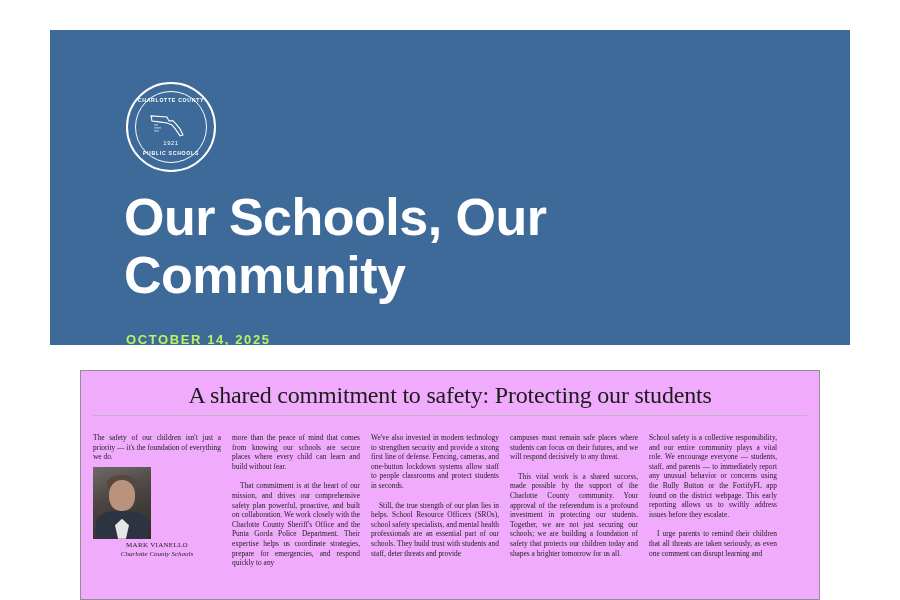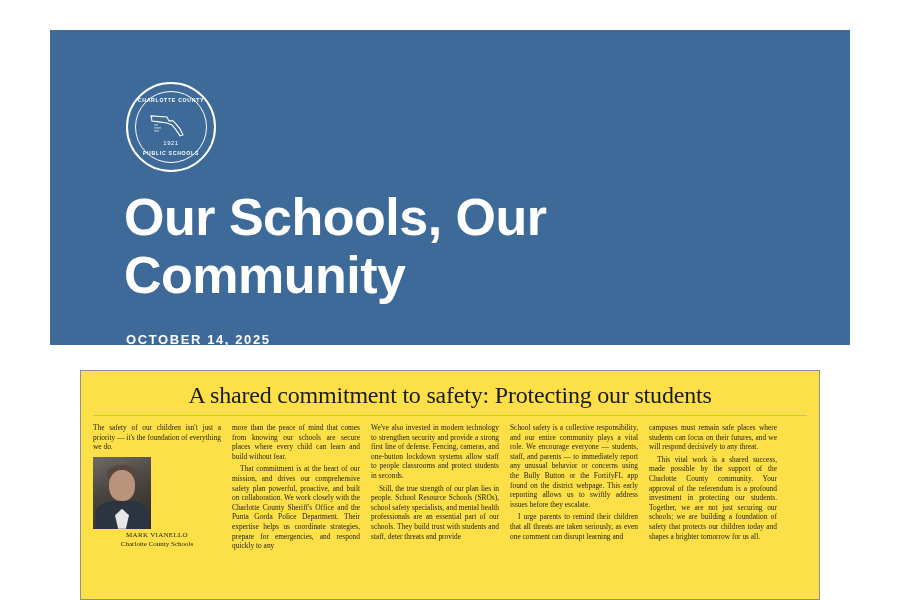--- a/index.html
+++ b/index.html
@@ -85,34 +85,34 @@
     color: #ffffff;
     font-size: 52px;
     line-height: 58px;
     font-weight: bold;
     letter-spacing: -0.5px;
   }
   .hero-date {
     position: absolute;
     left: 76px;
     top: 302px;
-    color: #ffffff;
+    color: #bef264;
     font-size: 13px;
     font-weight: bold;
     letter-spacing: 1.6px;
   }
 
   
   .clipping {
     position: absolute;
     left: 80px;
     top: 370px;
     width: 740px;
     height: 230px;
-    background: #fde047;
+    background: #f0abfc;
     border: 1px solid #8f8f8f;
     overflow: hidden;
     font-family: "Liberation Serif", serif;
     color: #1b1b1b;
   }
   .clip-headline {
     margin: 10px 14px 6px 14px;
     font-family: "Liberation Serif", serif;
     font-size: 24px;
     line-height: 28px;
@@ -131,21 +131,21 @@
     align-items: flex-start;
   }
   .clip-col {
     width: 128px;
     font-size: 7.4px;
     line-height: 9.6px;
     text-align: justify;
     color: #1d1d1d;
   }
   .clip-col p {
-    margin: 0 0 3px 0;
+    margin: 10px 0 3px 0;
     text-indent: 8px;
   }
   .clip-col p.noindent { text-indent: 0; }
   .portrait-wrap {
     float: left;
     width: 58px;
     margin: 2px 5px 2px 0;
   }
   .portrait {
     width: 58px;
@@ -191,21 +191,21 @@
     clip-path: polygon(50% 0, 100% 32%, 78% 100%, 22% 100%, 0 32%);
   }
   .caption {
     text-align: center;
     font-size: 7px;
     line-height: 9px;
     margin: 2px 0 4px 0;
     clear: left;
   }
   .caption .name { font-variant: small-caps; letter-spacing: 0.3px; }
-  .caption .role { }
+  .caption .role { font-style: italic; }
 </style>
 </head>
 <body>
 
 <div class="page">
 
   <div class="hero">
 
     <div class="hero-logo">
       <div class="seal">
@@ -246,29 +246,29 @@
         </div>
       </div>
 
       <div class="clip-col">
         <p class="noindent">more than the peace of mind that comes from knowing our schools are secure places where every child can learn and build without fear.</p>
         <p>That commitment is at the heart of our mission, and drives our comprehensive safety plan powerful, proactive, and built on collaboration. We work closely with the Charlotte County Sheriff's Office and the Punta Gorda Police Department. Their expertise helps us coordinate strategies, prepare for emergencies, and respond quickly to any</p>
       </div>
 
       <div class="clip-col">
         <p class="noindent">We've also invested in modern technology to strengthen security and provide a strong first line of defense. Fencing, cameras, and one-button lockdown systems allow staff to people classrooms and protect students in seconds.</p>
-        <p>Still, the true strength of our plan lies in people. School Resource Schools (SROs), school safety specialists, and mental health professionals are an essential part of our schools. They build trust with students and staff, deter threats and provide</p>
+        <p>Still, the true strength of our plan lies in helps. School Resource Officers (SROs), school safety specialists, and mental health professionals are an essential part of our schools. They build trust with students and staff, deter threats and provide</p>
+      </div>
+
+      <div class="clip-col">
+        <p class="noindent">campuses must remain safe places where students can focus on their futures, and we will respond decisively to any threat.</p>
+        <p>This vital work is a shared success, made possible by the support of the Charlotte County community. Your approval of the referendum is a profound investment in protecting our students. Together, we are not just securing our schools; we are building a foundation of safety that protects our children today and shapes a brighter tomorrow for us all.</p>
       </div>
 
       <div class="clip-col">
         <p class="noindent">School safety is a collective responsibility, and our entire community plays a vital role. We encourage everyone — students, staff, and parents — to immediately report any unusual behavior or concerns using the Bully Button or the FortifyFL app found on the district webpage. This early reporting allows us to swiftly address issues before they escalate.</p>
         <p>I urge parents to remind their children that all threats are taken seriously, as even one comment can disrupt learning and</p>
       </div>
 
-      <div class="clip-col">
-        <p class="noindent">campuses must remain safe places where students can focus on their futures, and we will respond decisively to any threat.</p>
-        <p>This vital work is a shared success, made possible by the support of the Charlotte County community. Your approval of the referendum is a profound investment in protecting our students. Together, we are not just securing our schools; we are building a foundation of safety that protects our children today and shapes a brighter tomorrow for us all.</p>
-      </div>
-
     </div>
   </div>
 
 </div>
 
 </body></html>

